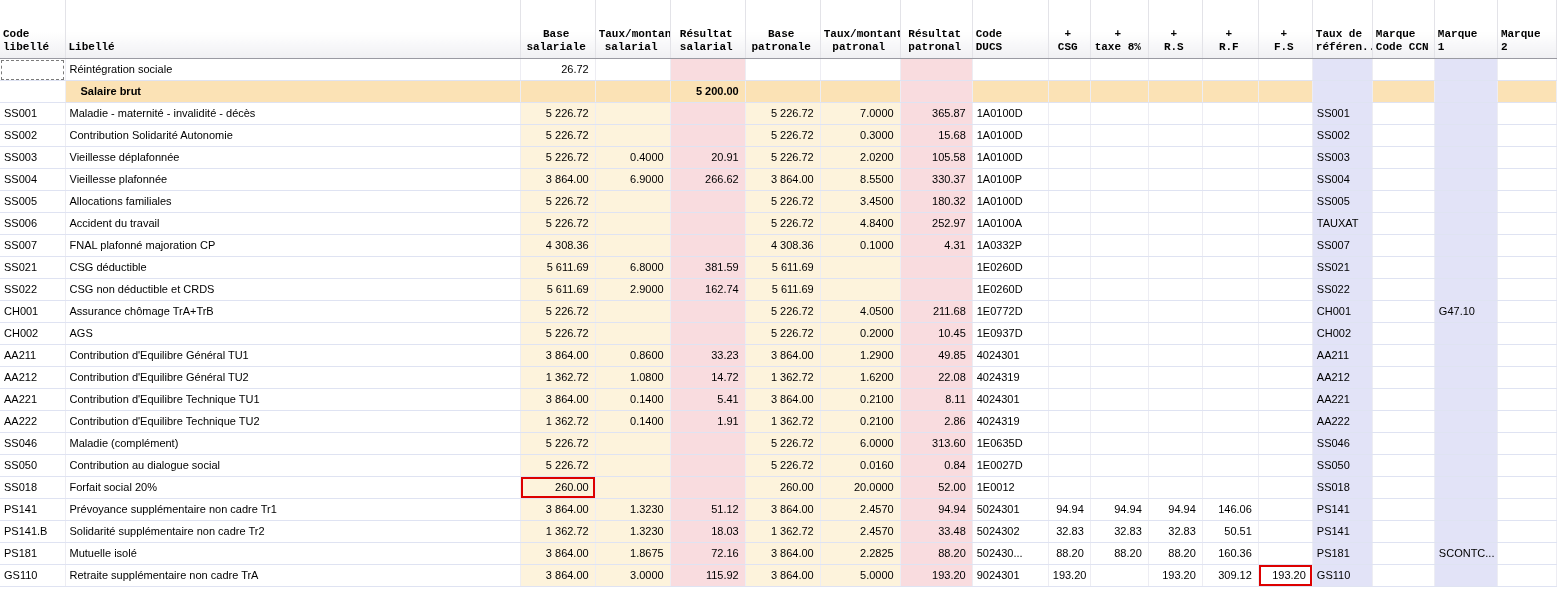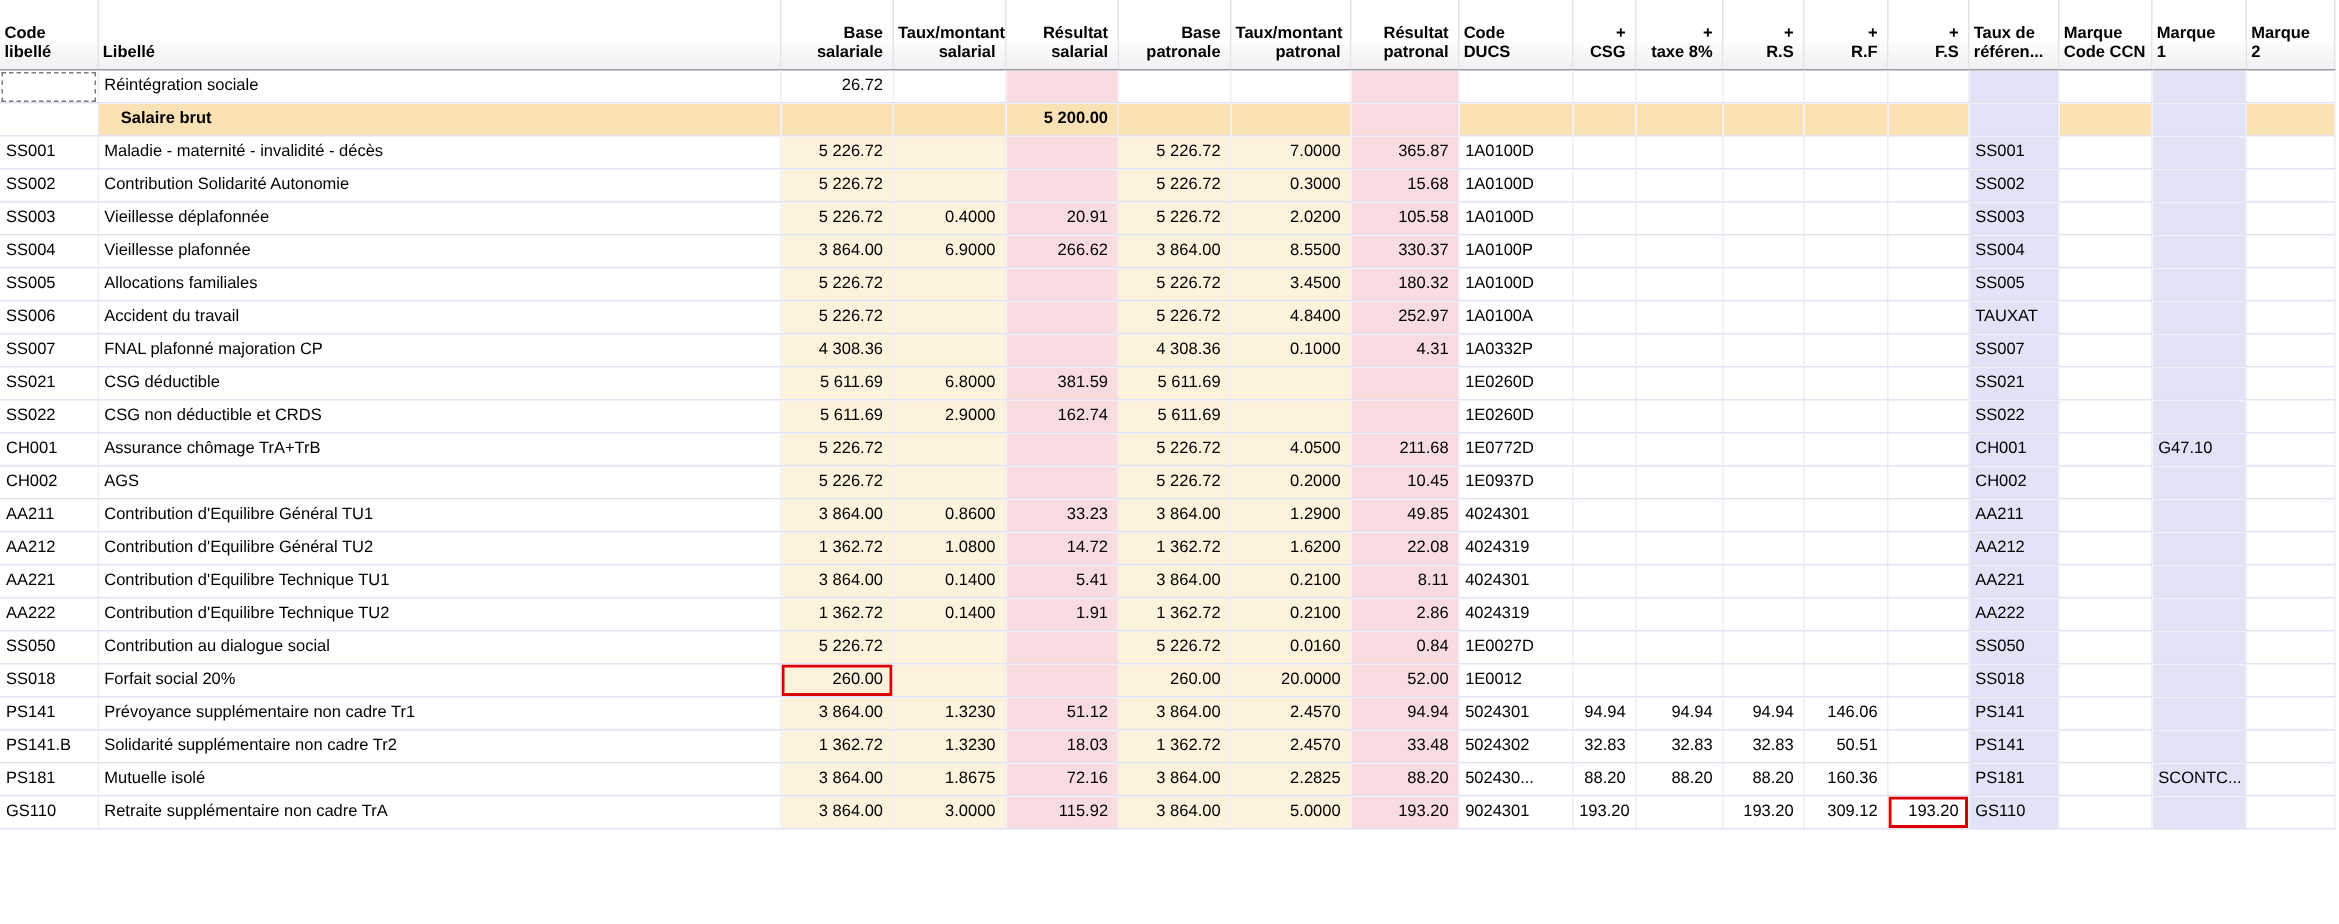--- a/index.html
+++ b/index.html
@@ -10,31 +10,31 @@
     font-size: 11px; color: #000;
   }
   table.grid {
     border-collapse: collapse;
     table-layout: fixed;
     width: 1557px;
   }
   thead th {
     height: 40px;
     vertical-align: bottom;
-    padding: 2px 6px 4px 3px;
+    padding: 14px 6px 4px 3px;
     font-weight: bold;
     font-size: 11px;
     text-align: left;
     background: linear-gradient(#ffffff 55%, #f0f0f3);
     border-bottom: 1px solid #9a9aa2;
     border-right: 1px solid #e3e3e8;
-    white-space: nowrap; overflow: hidden;
+    white-space: nowrap; overflow: hidden; font-family: Liberation Mono, monospace;
   }
   thead th div { line-height: 13px; }
-  thead th.align-right { text-align: right; }
+  thead th.align-right { text-align: center; }
   tbody td {
     height: 21px;
     line-height: 19px;
     padding: 0 6px 0 4px;
     border-bottom: 1px solid var(--row_line);
     border-right: 1px solid var(--col_line);
     white-space: nowrap; overflow: hidden;
     position: relative;
     background: #fff;
   }
@@ -489,20 +489,40 @@
           <td class="bg-white align-right"></td>
           <td class="bg-white align-right"></td>
           <td class="bg-white align-right"></td>
           <td class="bg-white align-right"></td>
           <td class="bg-lavender">AA222</td>
           <td class="bg-white"></td>
           <td class="bg-lavender"></td>
           <td class="bg-white"></td>
         </tr>
         <tr>
+          <td class="bg-white">SS046</td>
+          <td class="bg-white">Maladie (complément)</td>
+          <td class="bg-cream align-right">5 226.72</td>
+          <td class="bg-cream align-right"></td>
+          <td class="bg-pink align-right"></td>
+          <td class="bg-cream align-right">5 226.72</td>
+          <td class="bg-cream align-right">6.0000</td>
+          <td class="bg-pink align-right">313.60</td>
+          <td class="bg-white">1E0635D</td>
+          <td class="bg-white align-right"></td>
+          <td class="bg-white align-right"></td>
+          <td class="bg-white align-right"></td>
+          <td class="bg-white align-right"></td>
+          <td class="bg-white align-right"></td>
+          <td class="bg-lavender">SS046</td>
+          <td class="bg-white"></td>
+          <td class="bg-lavender"></td>
+          <td class="bg-white"></td>
+        </tr>
+        <tr>
           <td class="bg-white">SS050</td>
           <td class="bg-white">Contribution au dialogue social</td>
           <td class="bg-cream align-right">5 226.72</td>
           <td class="bg-cream align-right"></td>
           <td class="bg-pink align-right"></td>
           <td class="bg-cream align-right">5 226.72</td>
           <td class="bg-cream align-right">0.0160</td>
           <td class="bg-pink align-right">0.84</td>
           <td class="bg-white">1E0027D</td>
           <td class="bg-white align-right"></td>

